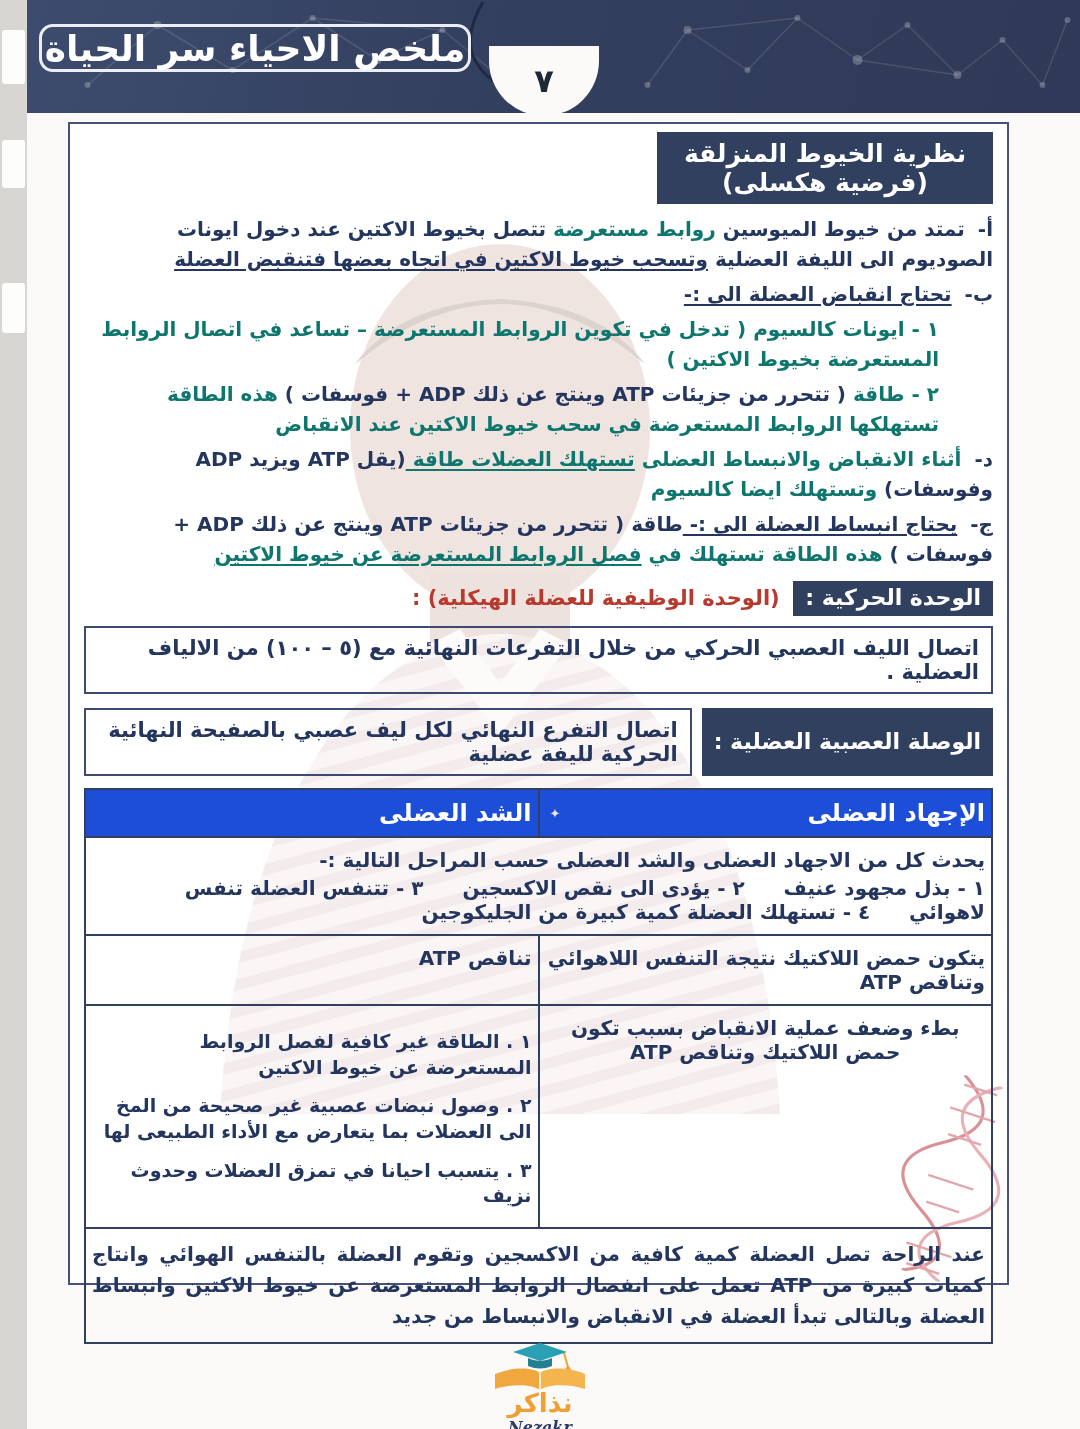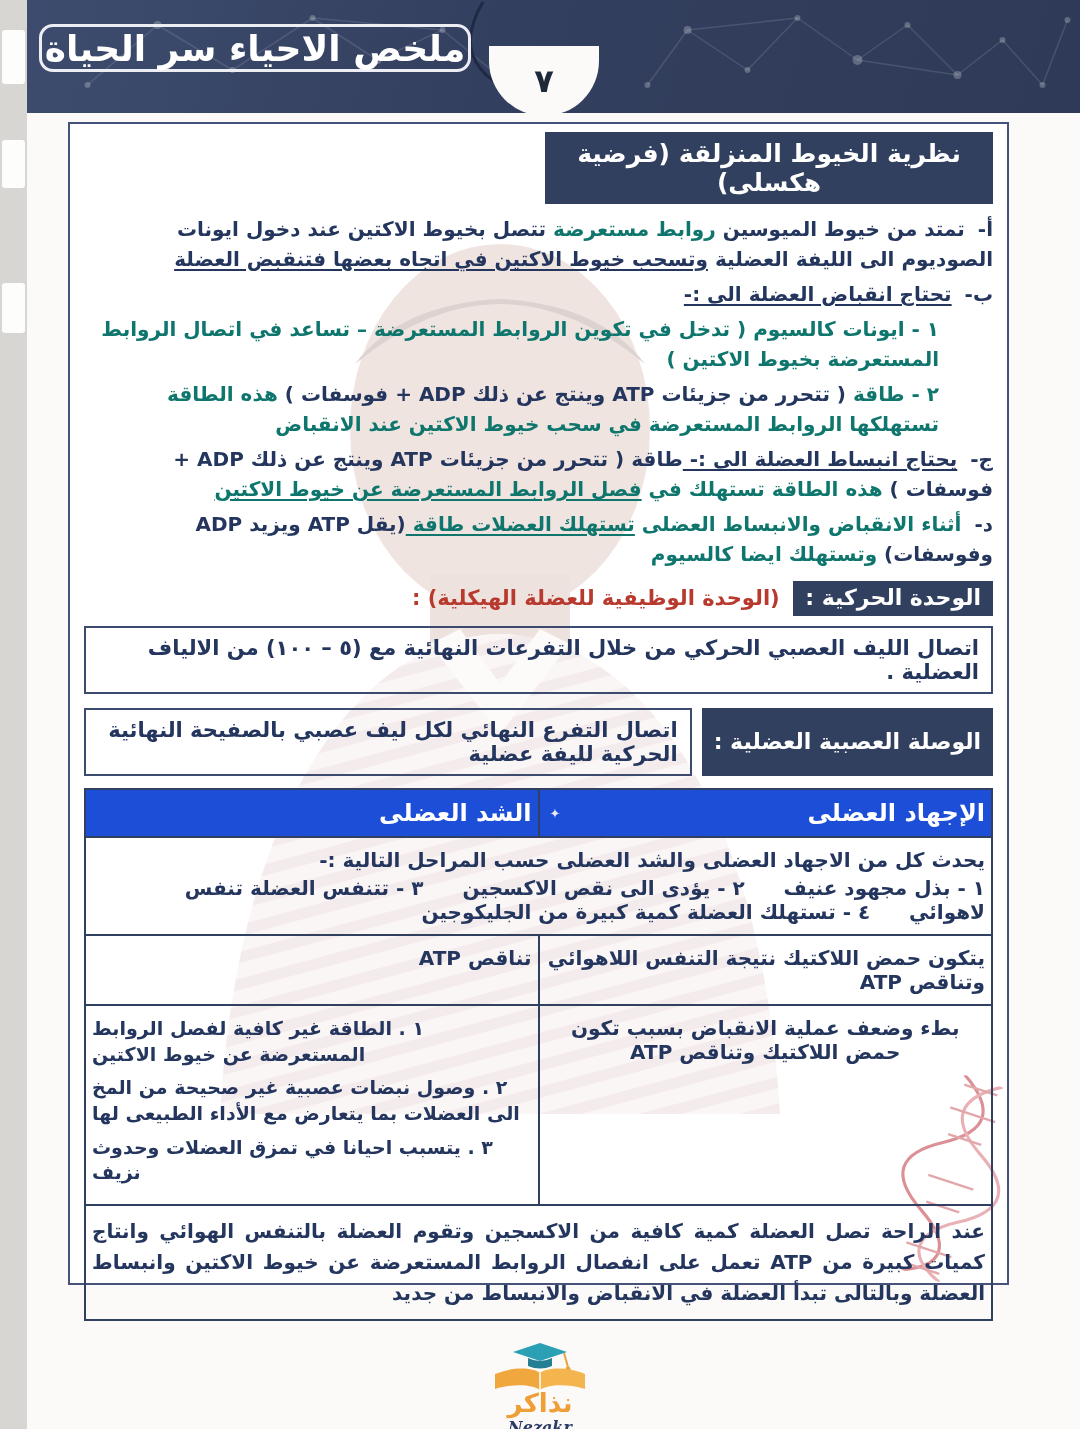--- a/index.html
+++ b/index.html
@@ -45,21 +45,21 @@
     position:absolute; left:68px; top:122px; width:941px; height:1163px;
     background:#ffffff; border:2px solid #46527a;
     padding:8px 14px 6px 14px;
     direction:rtl; text-align:right; z-index:1;
   }
   .content > * { position:relative; z-index:1; }
   .watermark { position:absolute; left:110px; top:90px; width:640px; height:900px; opacity:0.30; z-index:0; pointer-events:none; }
   .dna { position:absolute; left:812px; top:952px; width:140px; height:205px; transform:rotate(18deg); z-index:0; opacity:0.75; }
 
   .section-heading {
-    width:448px; background:#31405f; color:#ffffff;
+    width:336px; background:#31405f; color:#ffffff;
     font-size:25px; font-weight:bold; text-align:center;
     padding:7px 4px; margin-bottom:10px;
   }
 
   .para { font-size:20px; font-weight:700; line-height:1.5; color:#24365e; margin-bottom:5px; }
   .navy { color:#24365e; }
   .red  { color:#0f766e; }
   .u    { text-decoration:underline; text-underline-offset:3px; }
   .lbl  { margin-left:6px; }
   .ind  { padding-right:54px; display:block; }
@@ -86,21 +86,21 @@
   table.muscle th .orn { position:absolute; left:10px; top:50%; transform:translateY(-50%); font-size:13px; color:#e8e9ef; }
   table.muscle td {
     border:2.5px solid #31405f; padding:10px 6px;
     font-size:20px; font-weight:700; color:#24365e; vertical-align:top;
   }
   .stages-intro { margin-bottom:4px; }
   .stages span { margin-left:32px; }
   .stages span:last-child { margin-left:15px; }
   td.cell-red { color:#b8392e; text-align:right; vertical-align:middle; }
   td.cell-fatigue { text-align:center; }
-  .effect-item { font-size:19px; line-height:1.35; text-align:left; margin-bottom:8px; }
+  .effect-item { font-size:19px; line-height:1.35; text-align:right; margin-bottom:8px;margin-top:13px; }
   td.rest { color:#b8392e; text-align:justify; line-height:1.55; }
 
   
   .footer-logo { position:absolute; left:0; top:1340px; width:100%; display:flex; flex-direction:column; align-items:center; z-index:2; }
   .brand-ar { font-size:26px; font-weight:bold; color:#ef9f35; margin-top:-4px; }
   .brand-en { font-size:16px; font-weight:bold; font-style:italic; color:#2b3a66; font-family:"DejaVu Serif", serif; }
 </style>
 </head>
 <body>
 
@@ -210,33 +210,33 @@
 
   <p class="para ind red">١ - ايونات كالسيوم ( تدخل في تكوين الروابط المستعرضة – تساعد في اتصال الروابط المستعرضة بخيوط الاكتين )</p>
 
   <p class="para ind">
     <span class="red">٢ - طاقة </span>
     <span class="navy">( تتحرر من جزيئات ATP وينتج عن ذلك ADP + فوسفات ) </span>
     <span class="red">هذه الطاقة تستهلكها الروابط المستعرضة في سحب خيوط الاكتين عند الانقباض</span>
   </p>
 
   <p class="para">
+    <span class="navy lbl">د-</span>
+    <span class="red">أثناء الانقباض والانبساط العضلى </span>
+    <span class="red u">تستهلك العضلات طاقة </span>
+    <span class="navy">(يقل ATP ويزيد ADP وفوسفات) </span>
+    <span class="red">وتستهلك ايضا كالسيوم</span>
+  </p>
+
+  <p class="para">
     <span class="navy lbl">ج-</span>
     <span class="navy u">يحتاج انبساط العضلة الى :- </span>
     <span class="navy">طاقة ( تتحرر من جزيئات ATP وينتج عن ذلك ADP + فوسفات ) </span>
     <span class="red">هذه الطاقة تستهلك في </span>
     <span class="red u">فصل الروابط المستعرضة عن خيوط الاكتين</span>
-  </p>
-
-  <p class="para">
-    <span class="navy lbl">د-</span>
-    <span class="red">أثناء الانقباض والانبساط العضلى </span>
-    <span class="red u">تستهلك العضلات طاقة </span>
-    <span class="navy">(يقل ATP ويزيد ADP وفوسفات) </span>
-    <span class="red">وتستهلك ايضا كالسيوم</span>
   </p>
 
   <div class="def-heading">
     <span class="chip">الوحدة الحركية :</span>
     <span class="red-sub">(الوحدة الوظيفية للعضلة الهيكلية) :</span>
   </div>
 
   <div class="def-box">اتصال الليف العصبي الحركي من خلال التفرعات النهائية مع (٥ – ١٠٠) من الالياف العضلية .</div>
 
   <div class="junction-row">

